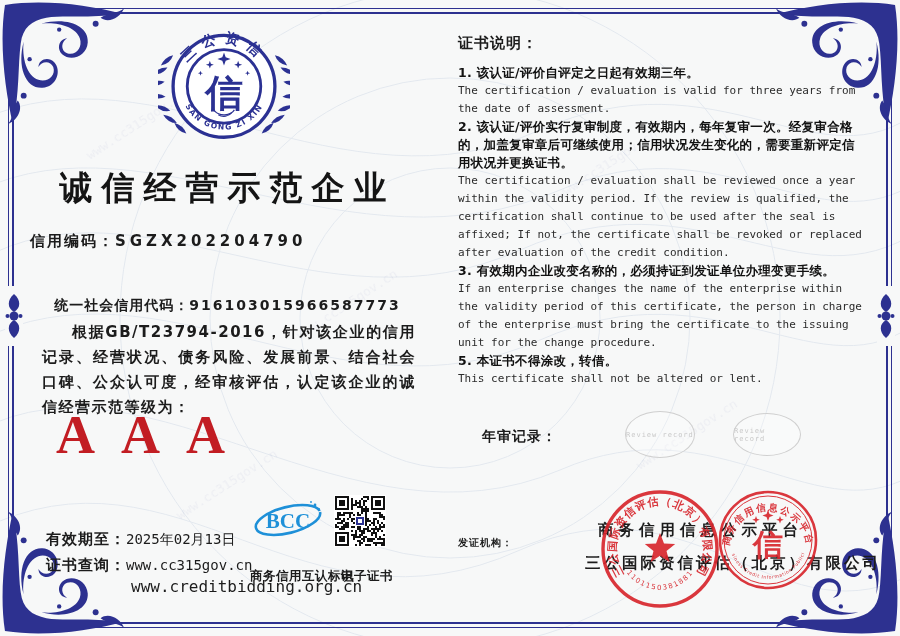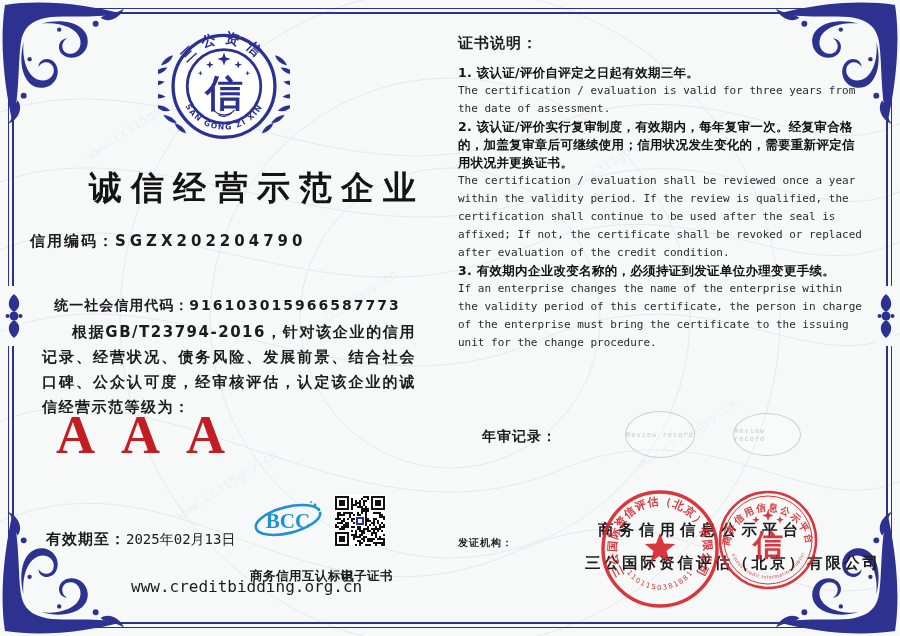--- a/index.html
+++ b/index.html
@@ -15,21 +15,21 @@
   .corner{position:absolute;width:138px;height:138px;z-index:2}
   .corner.tl{left:2px;top:2px}
   .corner.tr{right:2px;top:2px;transform:scaleX(-1)}
   .corner.bl{left:2px;bottom:2px;transform:scaleY(-1)}
   .corner.br{right:2px;bottom:2px;transform:scale(-1,-1)}
   .edge-orn{position:absolute;width:26px;height:60px;top:286px;z-index:2}
   .edge-orn.left{left:1px}
   .edge-orn.right{right:1px;transform:scaleX(-1)}
   
   #logo{left:158px;top:26px;width:132px;height:132px;z-index:3}
-  .title{left:30px;top:166px;width:395px;text-align:right;font-size:33px;font-weight:bold;
+  .title{left:30px;top:166px;width:395px;text-align:center;font-size:33px;font-weight:bold;
          letter-spacing:9px;color:#141414;z-index:3;font-family:"DejaVu Sans",sans-serif}
   .credit-line{left:30px;top:232px;width:395px;text-align:left;font-size:15px;font-weight:bold;
          letter-spacing:2px;z-index:3}
   .credit-line .val{letter-spacing:4px}
   .uscc-line{left:30px;top:297px;width:395px;text-align:center;font-size:14px;font-weight:bold;
          letter-spacing:1px;z-index:3}
   .uscc-line .val{letter-spacing:2px}
   .para{left:42px;top:320px;width:374px;font-size:15px;font-weight:600;line-height:25px;
         text-align:justify;text-indent:2em;letter-spacing:1.5px;z-index:3}
   .grade{left:30px;top:404px;width:395px;text-align:left;font-size:54px;font-weight:bold;
@@ -223,20 +223,23 @@
   <div class="abs uscc-line">
     <span class="lbl">统一社会信用代码：</span><span class="val">916103015966587773</span>
   </div>
 
   <div class="abs para">根据GB/T23794-2016，针对该企业的信用记录、经营状况、债务风险、发展前景、结合社会口碑、公众认可度，经审核评估，认定该企业的诚信经营示范等级为：</div>
 
   <div class="abs grade">AAA</div>
 
   <div class="abs meta-row" style="top:530px">
     <span class="lbl">有效期至：</span><span class="val">2025年02月13日</span>
+  </div>
+  <div class="abs meta-row" style="top:556px">
+    <span class="lbl">证书查询：</span><span class="val">www.cc315gov.cn</span>
   </div>
   <div class="abs url2">www.creditbidding.org.cn</div>
 
   <svg id="bcc" class="abs" viewBox="0 0 72 46">
     <ellipse cx="36" cy="22" rx="33" ry="13" fill="none" stroke="#1e90d8" stroke-width="2.6" stroke-dasharray="150 40" transform="rotate(-14 36 22)"></ellipse>
     <text x="36" y="30" text-anchor="middle" font-size="21" font-weight="bold" fill="#1e90d8" font-family="Liberation Serif, serif">BCC</text>
     <circle cx="63" cy="7" r="1.4" fill="#1e90d8"></circle>
       <circle cx="67" cy="11" r="1" fill="#1e90d8"></circle>
     <circle cx="59" cy="4" r="0.9" fill="#1e90d8"></circle>
   </svg>
@@ -480,20 +483,24 @@
       <div class="en">The certification / evaluation is valid for three years from the date of assessment.</div>
     </div>
     <div>
       <div class="zh">2. 该认证/评价实行复审制度，有效期内，每年复审一次。经复审合格的，加盖复审章后可继续使用；信用状况发生变化的，需要重新评定信用状况并更换证书。</div>
       <div class="en">The certification / evaluation shall be reviewed once a year within the validity period. If the review is qualified, the certification shall continue to be used after the seal is affixed; If not, the certificate shall be revoked or replaced after evaluation of the credit condition.</div>
     </div>
     <div>
       <div class="zh">3. 有效期内企业改变名称的，必须持证到发证单位办理变更手续。</div>
       <div class="en">If an enterprise changes the name of the enterprise within the validity period of this certificate, the person in charge of the enterprise must bring the certificate to the issuing unit for the change procedure.</div>
     </div>
+    <div>
+      <div class="zh">5. 本证书不得涂改，转借。</div>
+      <div class="en">This certificate shall not be altered or lent.</div>
+    </div>
   </div>
 
   <div class="abs annual-lbl">年审记录：</div>
   <div class="oval o1">
       <span>Review record</span>
     </div>
   <div class="oval o2">
       <span>Review record</span>
     </div>
 

